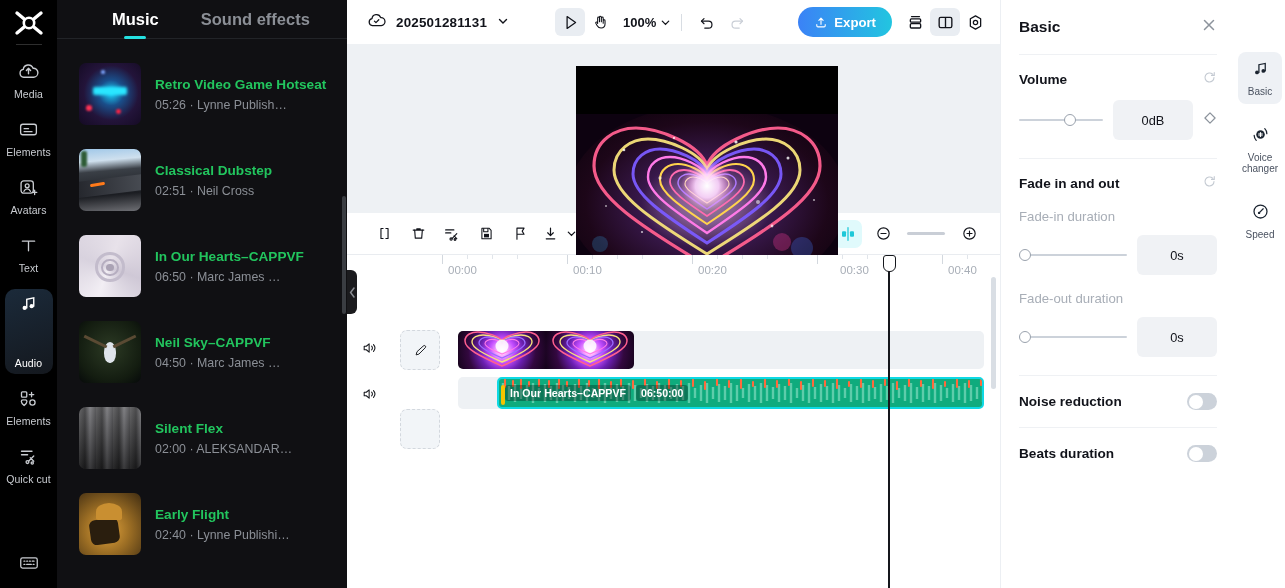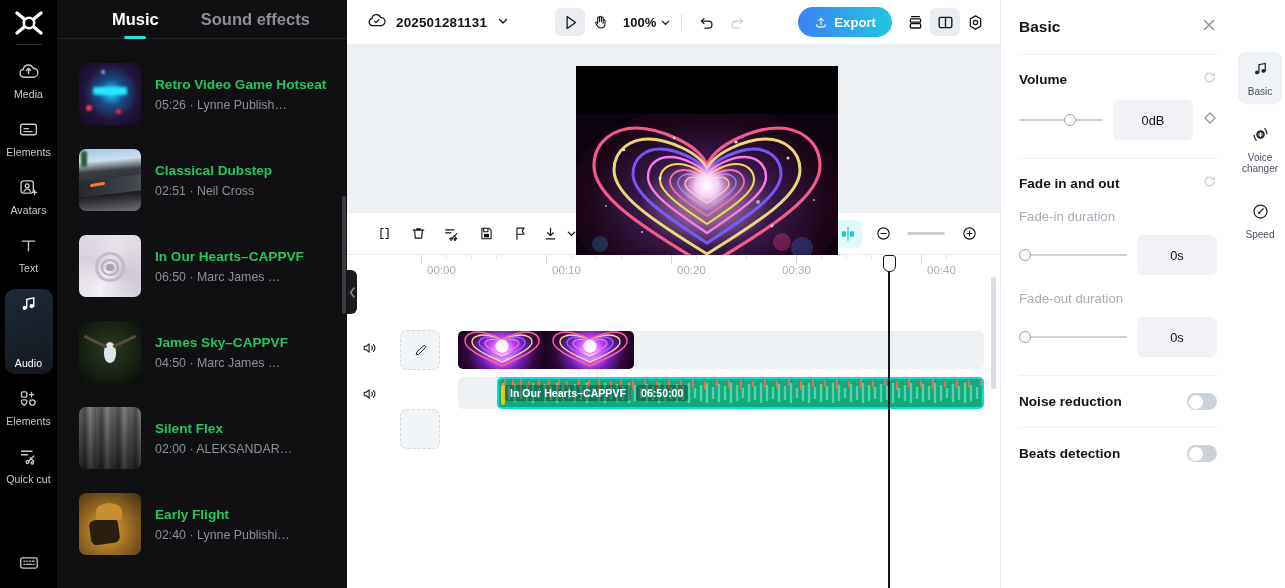--- a/index.html
+++ b/index.html
@@ -109,21 +109,21 @@
   .ti { width: 34px; height: 30px; display: flex; align-items: center; justify-content: center; color: #11131a; }
   .play-btn { width: 26px; height: 26px; border-radius: 50%; background: #000; display:flex;align-items:center;justify-content:center; margin: 0 8px 0 14px;}
   .tcode { font-size: 13px; font-weight: bold; color: #11131a; letter-spacing:.2px;}
   .tcode .sep { color: #b9bfc7; font-weight: normal; margin: 0 5px;}
   .tcode .tot { color: #b9bfc7; font-weight: bold; }
   .ti.cy { color: #1ec8d8; background: #e0fafc; border-radius: 7px; width: 28px; height: 28px; margin: 0 4px;}
   .zbar { width: 38px; height: 2.5px; background: #c9ced6; border-radius: 2px; margin: 0 7px; }
 
   
   .timeline { flex: 1 1 auto; background: #fff; position: relative; overflow: hidden; }
-  .ruler { height: 26px; position: relative; margin-left: 74px; }
+  .ruler { height: 26px; position: relative; margin-left: 95px; }
   .rtick { position: absolute; top: 0; width: 1px; height: 9px; background: #d3d8de; }
   .rtick.mini { height: 4px; background: #e1e5ea; }
   .rlabel { position: absolute; top: 9px; font-size: 11.5px; color: #a8aeb7; }
   .trackrow { position: relative; height: 46px; margin-top: 0; }
   .spk { position: absolute; left: 14px; top: 50%; transform: translateY(-50%); color: #15171c; }
   .editbox {
     position: absolute; left: 53px; top: 50%; transform: translateY(-50%);
     width: 40px; height: 40px; border: 1px dashed #d3d8de; border-radius: 7px;
     background: #f2f5f8; display: flex; align-items: center; justify-content: center; color:#15171c;
   }
@@ -337,21 +337,21 @@
         </div>
       </div>
 
       <div class="track">
         <div class="thumb" style="background:radial-gradient(circle at 50% 45%, #2c3a24 0%, #131c10 70%, #06090a 100%);">
           <div style="position:absolute;left:40%;top:34%;width:20%;height:34%;background:#dfe4ea;border-radius:48% 48% 45% 45%;"></div>
           <div style="position:absolute;left:6%;top:30%;width:40%;height:3px;background:#5a4a33;transform:rotate(26deg);"></div>
           <div style="position:absolute;left:54%;top:30%;width:40%;height:3px;background:#5a4a33;transform:rotate(-26deg);"></div>
         </div>
         <div class="tinfo">
-          <div class="tname">James Sky–CAPPVF</div>
+          <div class="tname">Neil Sky–CAPPVF</div>
           <div class="tmeta">04:50 · Marc James …</div>
         </div>
       </div>
 
       <div class="track">
         <div class="thumb" style="background:repeating-linear-gradient(90deg,#4a4a4c 0px,#2a2a2c 6px,#6a6a6e 11px,#3a3a3d 17px);">
           <div style="position:absolute;inset:0;background:linear-gradient(180deg,rgba(255,255,255,.16),rgba(0,0,0,.45));"></div>
         </div>
         <div class="tinfo">
           <div class="tname">Silent Flex</div>
@@ -623,21 +623,21 @@
         <div class="rtick" style="left:375px"></div>
         <div class="rtick mini" style="left:400px"></div>
         <div class="rtick mini" style="left:425px"></div>
         <div class="rtick mini" style="left:450px"></div>
         <div class="rtick" style="left:500px"></div>
         <div class="rtick mini" style="left:525px"></div>
 
         <div class="rlabel" style="left:6px">00:00</div>
         <div class="rlabel" style="left:131px">00:10</div>
         <div class="rlabel" style="left:256px">00:20</div>
-        <div class="rlabel" style="left:361px">00:30</div>
+        <div class="rlabel" style="left:398px">00:30</div>
         <div class="rlabel" style="left:506px">00:40</div>
       </div>
 
       <div style="height:46px"></div>
 
       <div class="trackrow">
         <div class="spk">
           <svg width="17" height="17" viewBox="0 0 24 24" fill="none" stroke="#15171c" stroke-width="1.5" stroke-linecap="round" stroke-linejoin="round">
             <path d="M4.5 9.5h3l4-3.4v11.8l-4-3.4h-3z"></path>
               <path d="M15 9.4a3.6 3.6 0 0 1 0 5.2M17.6 7.3a7 7 0 0 1 0 9.4"></path>
@@ -781,21 +781,21 @@
     <div class="togglerow">
       <div class="t-lbl">Noise reduction</div>
       <div class="switch">
           <div class="dot"></div>
         </div>
     </div>
 
     <div class="hr"></div>
 
     <div class="togglerow">
-      <div class="t-lbl">Beats detection</div>
+      <div class="t-lbl">Beats duration</div>
       <div class="switch">
           <div class="dot"></div>
         </div>
     </div>
   </div>
 
   <div class="rrail">
     <div class="rr-item active">
       <span>
         <svg width="19" height="19" viewBox="0 0 24 24" fill="none" stroke="#1b2430" stroke-width="1.6" stroke-linecap="round">

